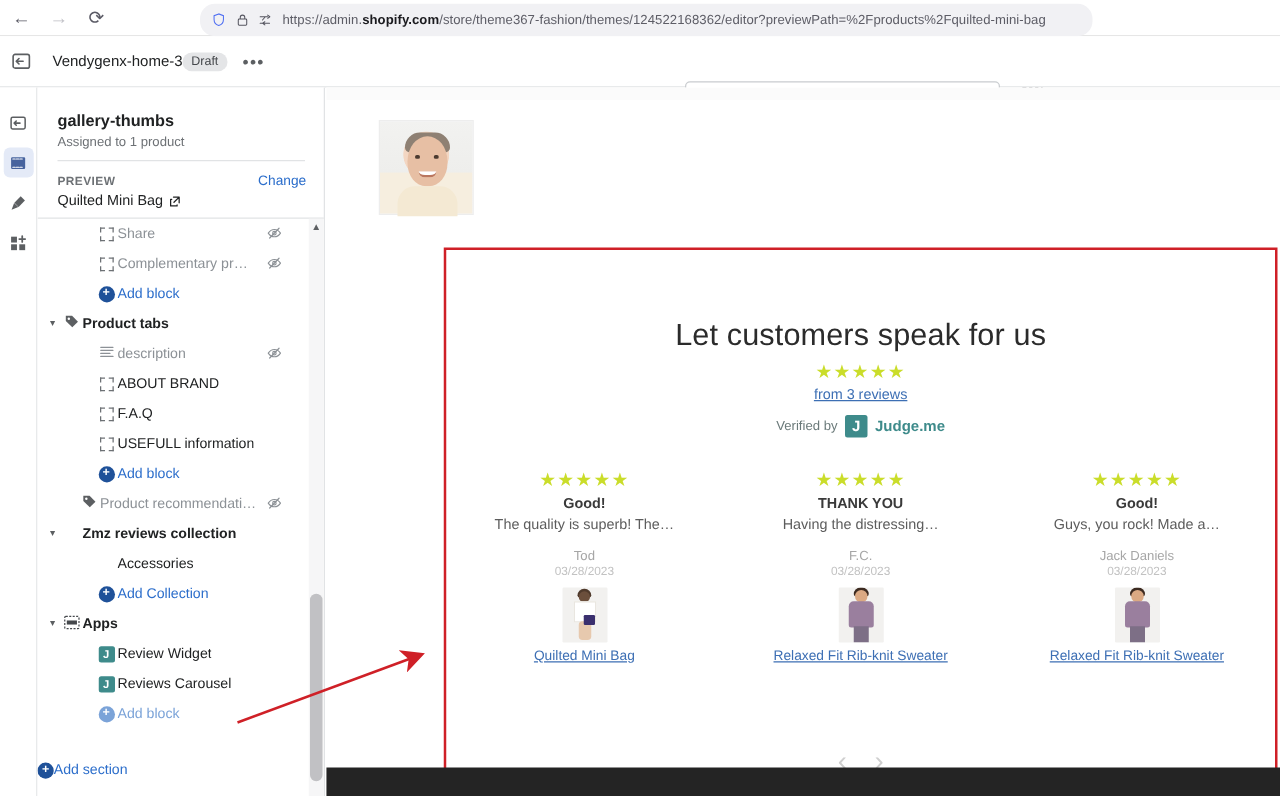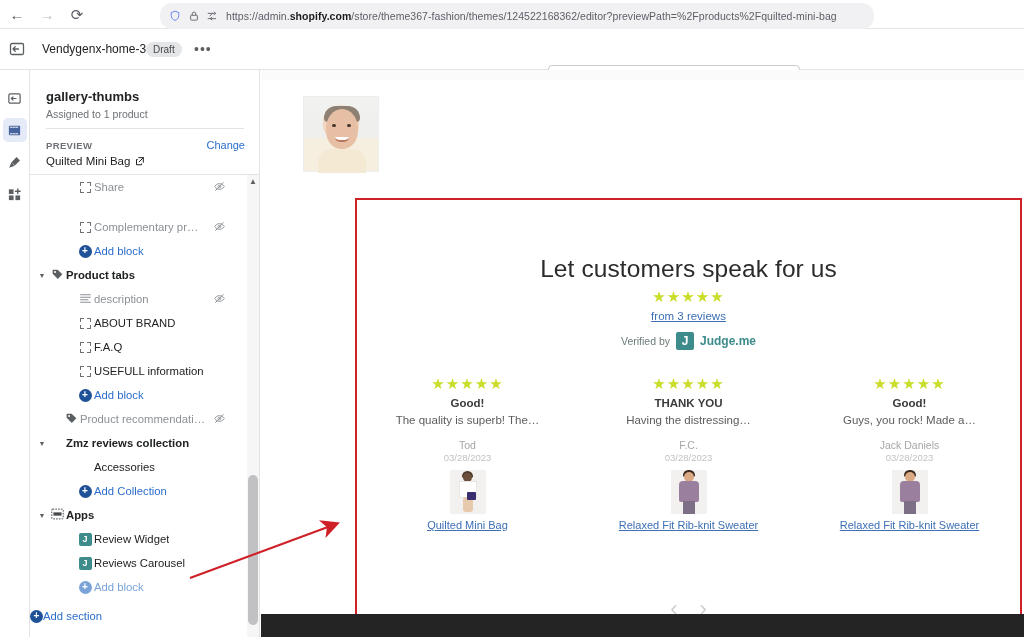--- a/index.html
+++ b/index.html
@@ -440,21 +440,21 @@
             <i></i>
           </span>
         </span>
         <span class="lbl">Share</span>
         <span class="eye"><svg width="13" height="13" viewBox="0 0 16 16">
             <path d="M2 8s2.3-3.6 6-3.6S14 8 14 8s-2.3 3.6-6 3.6S2 8 2 8z" fill="none" stroke="#8c9196" stroke-width="1.1"></path>
             <circle cx="8" cy="8" r="1.7" fill="none" stroke="#8c9196" stroke-width="1.1"></circle>
             <path d="M3.4 12.8 12.6 3.2" stroke="#8c9196" stroke-width="1.2" stroke-linecap="round"></path>
           </svg></span>
       </div>
-      <div class="node muted" style="padding-left: 34px; margin-top: 16px;">
+      <div class="node muted" style="padding-left: 34px;">
         <span class="caret"></span>
         <span class="ic">
           <span class="brk">
             <i></i>
             <i></i>
             <i></i>
             <i></i>
           </span>
         </span>
         <span class="lbl">Complementary pr…</span>

